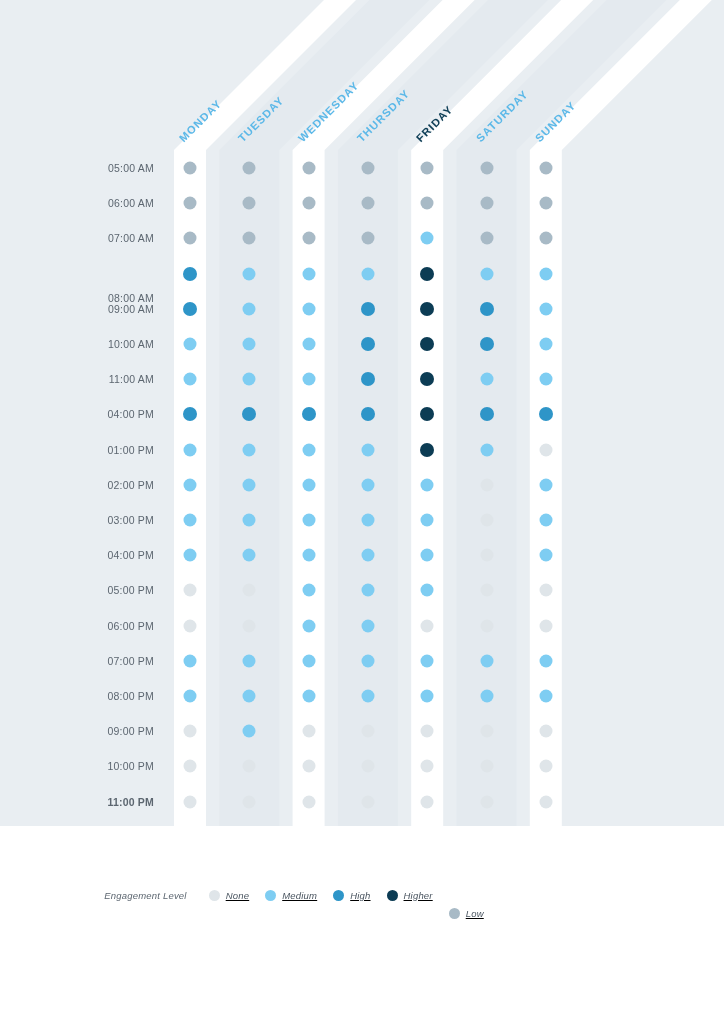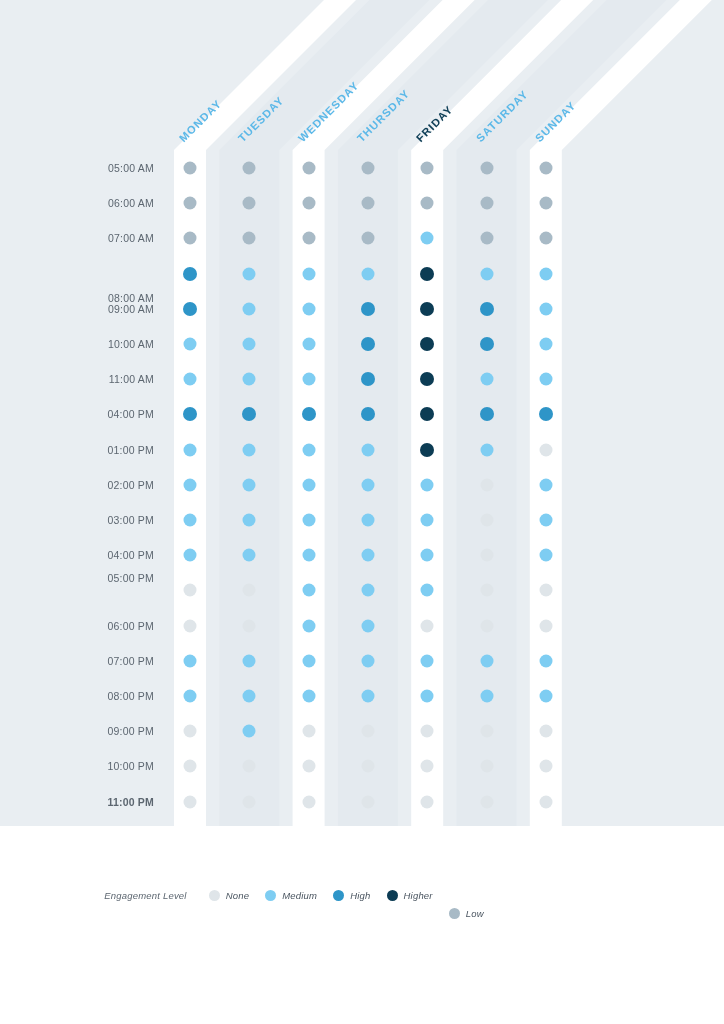--- a/index.html
+++ b/index.html
@@ -173,21 +173,21 @@
         <div class="time-label" style="top: 238.4px; text-align: right;">07:00 AM</div>
         <div class="time-label" style="top: 273.6px; margin-top: 24px;">08:00 AM</div>
         <div class="time-label" style="top: 308.8px;">09:00 AM</div>
         <div class="time-label" style="top: 344px;">10:00 AM</div>
         <div class="time-label" style="top: 379.2px;">11:00 AM</div>
         <div class="time-label" style="top: 414.4px;">04:00 PM</div>
         <div class="time-label" style="top: 449.6px;">01:00 PM</div>
         <div class="time-label" style="top: 484.8px;">02:00 PM</div>
         <div class="time-label" style="top: 520px;">03:00 PM</div>
         <div class="time-label" style="top: 555.2px;">04:00 PM</div>
-        <div class="time-label" style="top: 578px;">05:00 PM</div>
+        <div class="time-label" style="top: 590px;">05:00 PM</div>
         <div class="time-label" style="top: 625.6px;">06:00 PM</div>
         <div class="time-label" style="top: 660.8px;">07:00 PM</div>
         <div class="time-label" style="top: 696px;">08:00 PM</div>
         <div class="time-label" style="top: 731.2px;">09:00 PM</div>
         <div class="time-label" style="top: 766.4px;">10:00 PM</div>
         <div class="time-label" style="top: 801.6px; font-weight: bold;">11:00 PM</div>
       </div>
 
     <div class="days">
         <div class="day-label" style="left: 181px; top: 134px;">MONDAY</div>
@@ -334,21 +334,21 @@
         <div class="dot" title="SATURDAY 11:00 PM — none" style="left: 486.5px; top: 801.6px; width: 13px; height: 13px; background: rgb(223, 229, 233);"></div>
         <div class="dot" title="SUNDAY 11:00 PM — none" style="left: 545.8px; top: 801.6px; width: 13px; height: 13px; background: rgb(223, 229, 233);"></div>
       </div>
 
   </div>
 
   <div class="footer">
 
     <div class="legend">
       <span class="legend-title">Engagement Level</span>
-      <span class="legend-items" style="display:flex;align-items:center;">
+      <span class="legend-items" style="display:flex;align-items:center;text-decoration:underline;">
           <span class="legend-item">
             <span class="legend-swatch" style="background: rgb(223, 229, 233);"></span>
             <span class="legend-text">None</span>
           </span>
           <span class="legend-item">
             <span class="legend-swatch" style="background: rgb(126, 205, 242);"></span>
             <span class="legend-text">Medium</span>
           </span>
           <span class="legend-item">
             <span class="legend-swatch" style="background: rgb(46, 149, 200);"></span>

